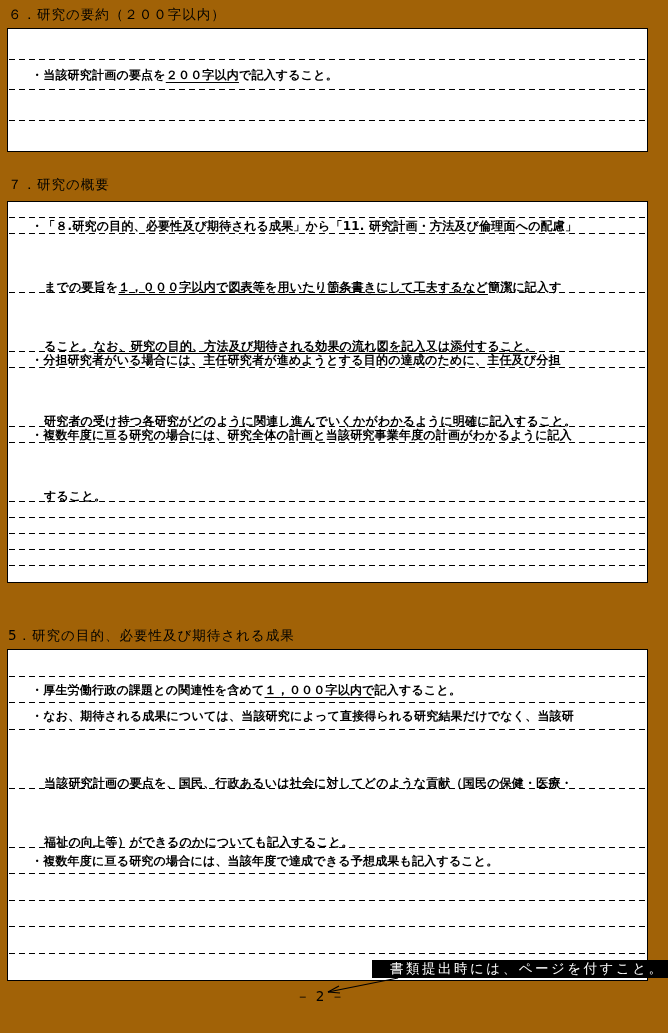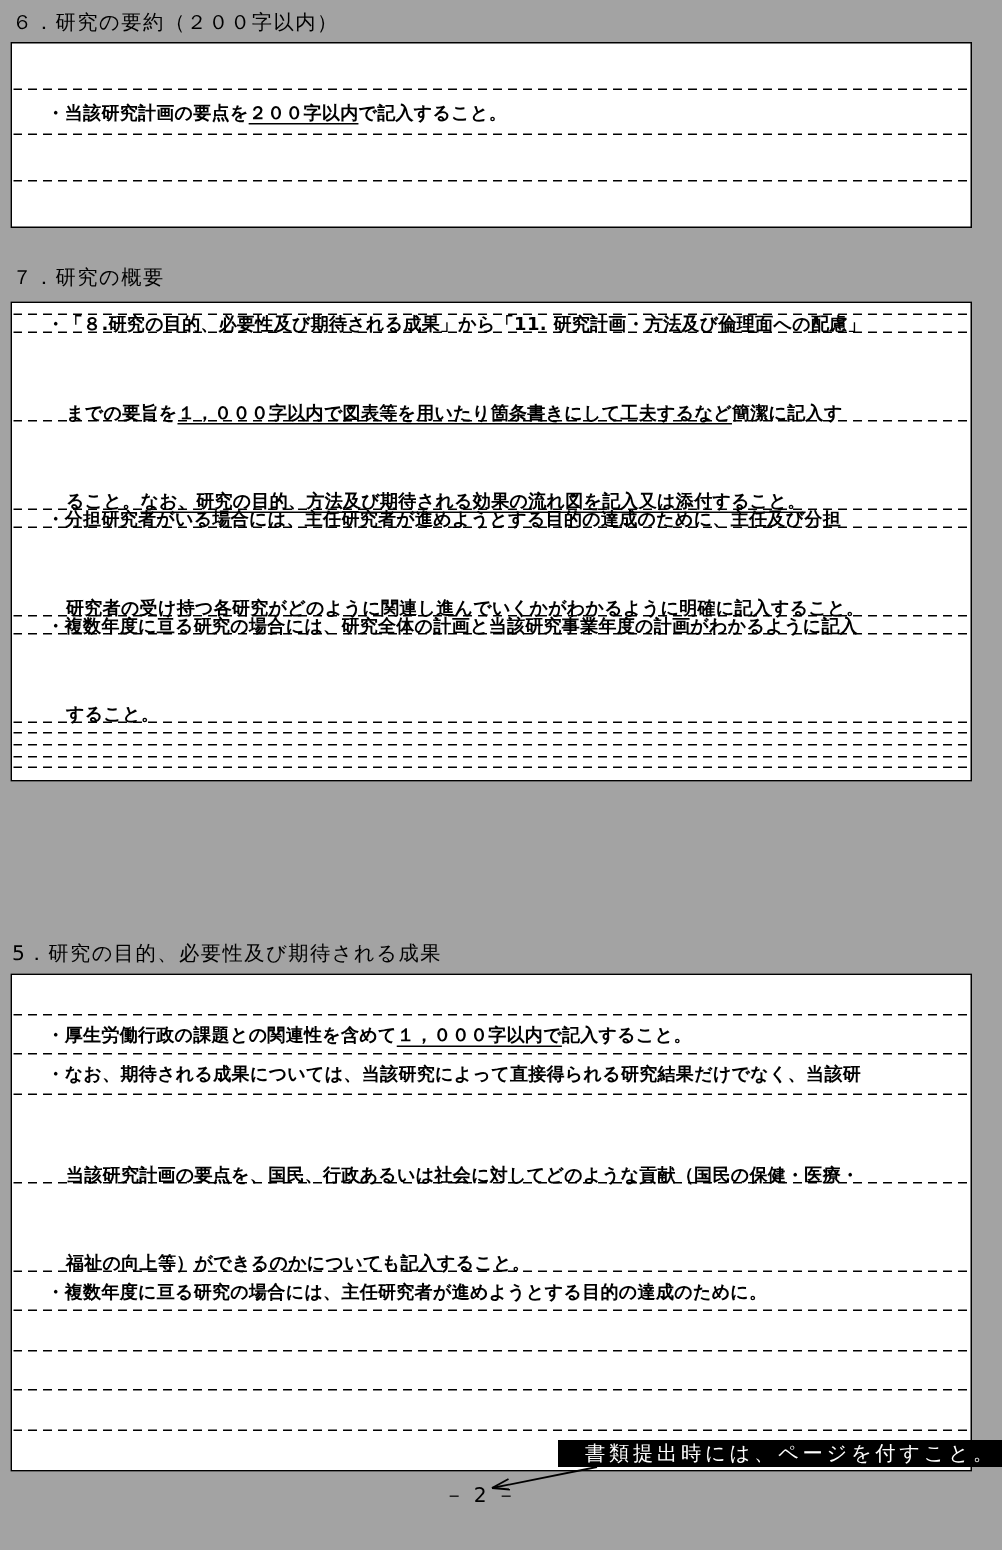--- a/index.html
+++ b/index.html
@@ -1,20 +1,20 @@
 <!DOCTYPE html>
 <html><head>
 <meta charset="utf-8">
 <style>
   html,body { margin:0; padding:0; background:#e8e8e8; }
   .page {
     position:relative;
     width:668px; height:1033px;
     margin:0 auto;
-    background:#a3a3a3;
+    background:#a16207;
     color:#000000;
     font-family:"DejaVu Sans", sans-serif;
     overflow:hidden;
   }
   .sec-title {
     position:absolute;
     font-size:13.5px;
     font-weight:400;
     letter-spacing:1px;
     white-space:nowrap;
@@ -27,21 +27,21 @@
     position:absolute;
     left:7px;
     width:641px;
     box-sizing:border-box;
     border:1px solid #000;
     display:flex;
     flex-direction:column;
     background:#fff;
   }
   #sec6-box { top:28px;  height:124px; }
-  #sec7-box { top:201px; height:320px; }
+  #sec7-box { top:201px; height:382px; }
   #sec8-box { top:649px; height:332px; }
 
   .row {
     flex:1 1 0;
     position:relative;
     display:flex;
     align-items:center;
     overflow:visible;
   }
   .row:not(:last-child)::after {
@@ -147,21 +147,21 @@
       <div class="row">
         <div class="line bullet"><span>・なお、期待される成果については、当該研究によって直接得られる研究結果だけでなく、当該研</span></div>
       </div>
       <div class="row">
         <div class="line cont"><span>当該研究計画の要点を、国民、行政あるいは社会に対してどのような貢献（国民の保健・医療・</span></div>
       </div>
       <div class="row">
         <div class="line cont"><span>福祉の向上等）ができるのかについても記入すること。</span></div>
       </div>
       <div class="row">
-        <div class="line bullet"><span>・複数年度に亘る研究の場合には、主任研究者が進めようとする目的の達成のために。</span></div>
+        <div class="line bullet"><span>・複数年度に亘る研究の場合には、当該年度で達成できる予想成果も記入すること。</span></div>
       </div>
       <div class="row"></div>
       <div class="row"></div>
       <div class="row"></div>
       <div class="row"></div>
     </div>
 
   <div class="footer-note">書類提出時には、ページを付すこと。</div>
 
   <svg class="arrow-svg" viewBox="0 0 90 24" xmlns="http://www.w3.org/2000/svg">

